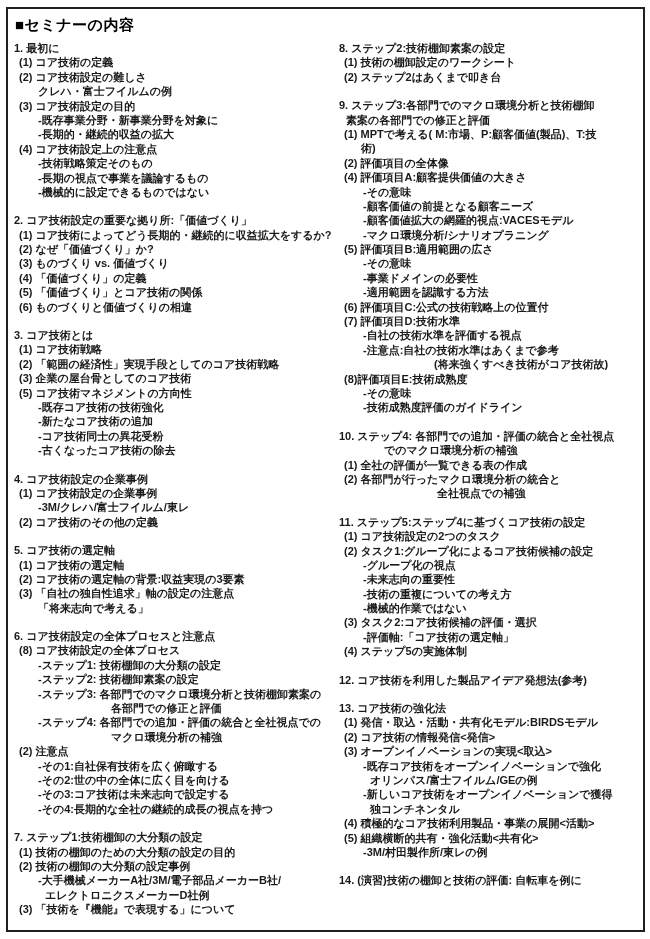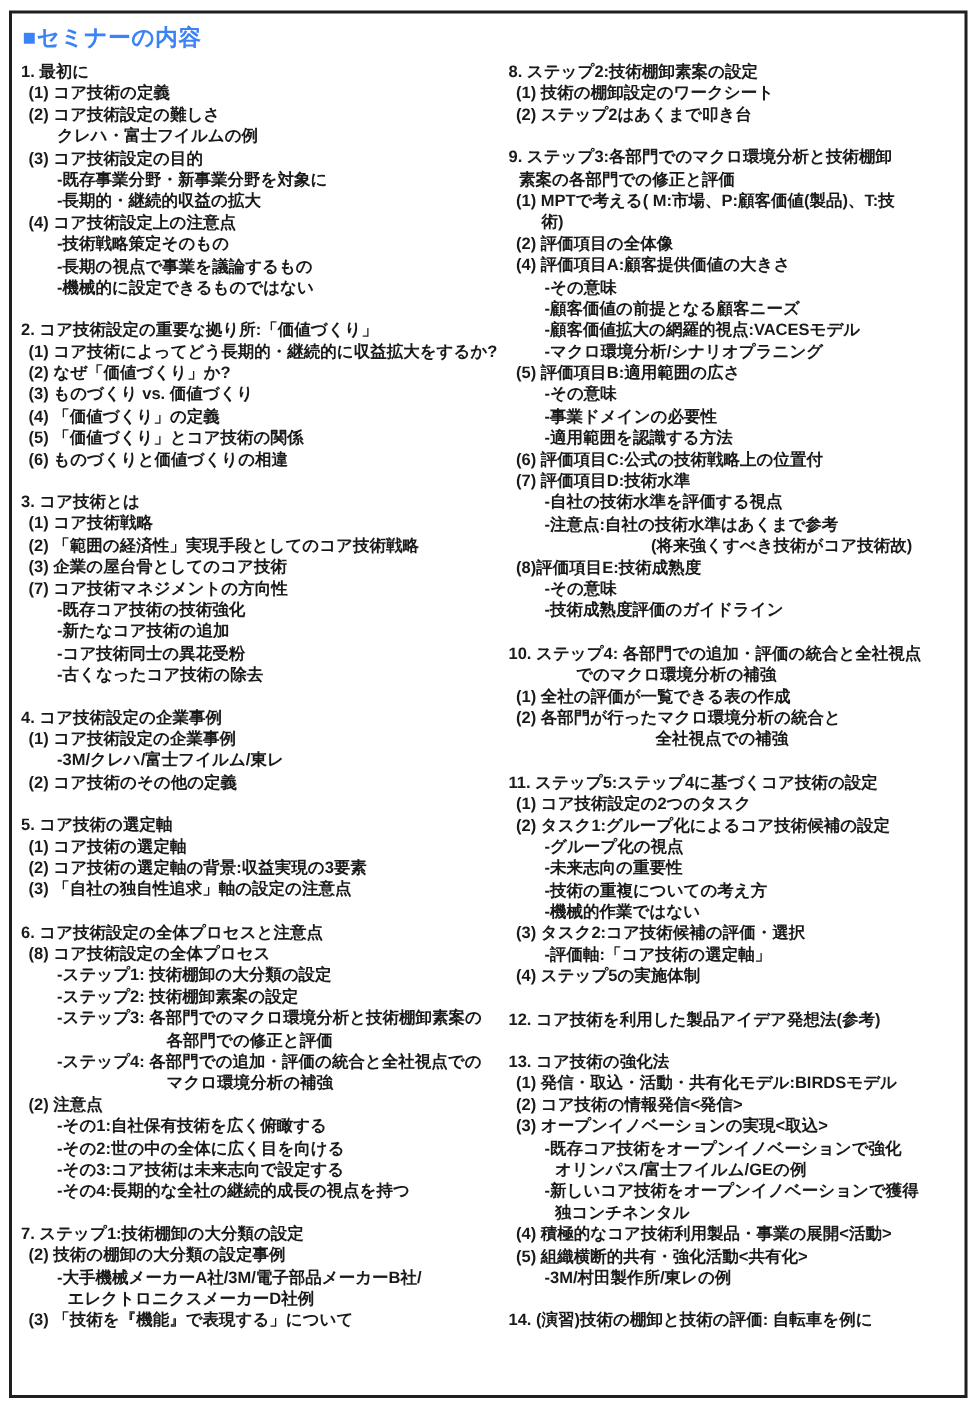--- a/index.html
+++ b/index.html
@@ -8,21 +8,21 @@
     font-family:"Liberation Sans","DejaVu Sans",sans-serif;
     color:#1a1a1a;
   }
   .frame{
     position:absolute;left:6px;top:7px;right:5px;bottom:7px;
     border:2px solid #1f1f1f;box-sizing:border-box;
     padding:7px 2px 0 6px;background:#ffffff;overflow:hidden;
   }
   .title{
     font-size:15px;font-weight:bold;margin:0 0 6px 1px;
-    letter-spacing:0.5px;color:#3b82f6;
+    letter-spacing:0.5px;color:#000000;
   }
   .columns{display:flex;align-items:flex-start;}
   .col-left{width:325px;flex:none;}
   .col-right{flex:1;min-width:0;}
   .sec{margin-bottom:14px;}
   .sec:last-child{margin-bottom:4px;}
   .line{
     font-size:11px;line-height:14.4px;height:14.4px;
     white-space:nowrap;font-weight:bold;letter-spacing:0px;
   }
@@ -54,55 +54,57 @@
           <div class="line" style="padding-left: 5px;">(3) ものづくり vs. 価値づくり</div>
           <div class="line" style="padding-left: 5px;">(4) 「価値づくり」の定義</div>
           <div class="line" style="padding-left: 5px;">(5) 「価値づくり」とコア技術の関係</div>
           <div class="line" style="padding-left: 5px;">(6) ものづくりと価値づくりの相違</div>
         </div>
         <div class="sec">
           <div class="line" style="padding-left: 0px;">3. コア技術とは</div>
           <div class="line" style="padding-left: 5px;">(1) コア技術戦略</div>
           <div class="line" style="padding-left: 5px;">(2) 「範囲の経済性」実現手段としてのコア技術戦略</div>
           <div class="line" style="padding-left: 5px;">(3) 企業の屋台骨としてのコア技術</div>
-          <div class="line" style="padding-left: 5px;">(7) コア技術マネジメントの方向性</div>
+          <div class="line" style="padding-left: 5px;">(5) コア技術マネジメントの方向性</div>
           <div class="line" style="padding-left: 24px;">-既存コア技術の技術強化</div>
           <div class="line" style="padding-left: 24px;">-新たなコア技術の追加</div>
           <div class="line" style="padding-left: 24px;">-コア技術同士の異花受粉</div>
           <div class="line" style="padding-left: 24px;">-古くなったコア技術の除去</div>
         </div>
         <div class="sec">
           <div class="line" style="padding-left: 0px;">4. コア技術設定の企業事例</div>
           <div class="line" style="padding-left: 5px;">(1) コア技術設定の企業事例</div>
           <div class="line" style="padding-left: 24px;">-3M/クレハ/富士フイルム/東レ</div>
           <div class="line" style="padding-left: 5px;">(2)  コア技術のその他の定義</div>
         </div>
         <div class="sec">
           <div class="line" style="padding-left: 0px;">5. コア技術の選定軸</div>
           <div class="line" style="padding-left: 5px;">(1) コア技術の選定軸</div>
           <div class="line" style="padding-left: 5px;">(2) コア技術の選定軸の背景:収益実現の3要素</div>
           <div class="line" style="padding-left: 5px;">(3) 「自社の独自性追求」軸の設定の注意点</div>
+          <div class="line" style="padding-left: 24px;">「将来志向で考える」</div>
         </div>
         <div class="sec">
           <div class="line" style="padding-left: 0px;">6. コア技術設定の全体プロセスと注意点</div>
           <div class="line" style="padding-left: 5px;">(8) コア技術設定の全体プロセス</div>
           <div class="line" style="padding-left: 24px;">-ステップ1: 技術棚卸の大分類の設定</div>
           <div class="line" style="padding-left: 24px;">-ステップ2: 技術棚卸素案の設定</div>
           <div class="line" style="padding-left: 24px;">-ステップ3: 各部門でのマクロ環境分析と技術棚卸素案の</div>
           <div class="line" style="padding-left: 97px;">各部門での修正と評価</div>
           <div class="line" style="padding-left: 24px;">-ステップ4: 各部門での追加・評価の統合と全社視点での</div>
           <div class="line" style="padding-left: 97px;">マクロ環境分析の補強</div>
           <div class="line" style="padding-left: 5px;">(2) 注意点</div>
           <div class="line" style="padding-left: 24px;">-その1:自社保有技術を広く俯瞰する</div>
           <div class="line" style="padding-left: 24px;">-その2:世の中の全体に広く目を向ける</div>
           <div class="line" style="padding-left: 24px;">-その3:コア技術は未来志向で設定する</div>
           <div class="line" style="padding-left: 24px;">-その4:長期的な全社の継続的成長の視点を持つ</div>
         </div>
         <div class="sec">
           <div class="line" style="padding-left: 0px;">7. ステップ1:技術棚卸の大分類の設定</div>
+          <div class="line" style="padding-left: 5px;">(1) 技術の棚卸のための大分類の設定の目的</div>
           <div class="line" style="padding-left: 5px;">(2) 技術の棚卸の大分類の設定事例</div>
           <div class="line" style="padding-left: 24px;">-大手機械メーカーA社/3M/電子部品メーカーB社/</div>
           <div class="line" style="padding-left: 31px;">エレクトロニクスメーカーD社例</div>
           <div class="line" style="padding-left: 5px;">(3) 「技術を『機能』で表現する」について</div>
         </div>
       </div>
     <div class="col col-right" id="col-right">
         <div class="sec">
           <div class="line" style="padding-left: 0px;">8. ステップ2:技術棚卸素案の設定</div>
           <div class="line" style="padding-left: 5px;">(1) 技術の棚卸設定のワークシート</div>

